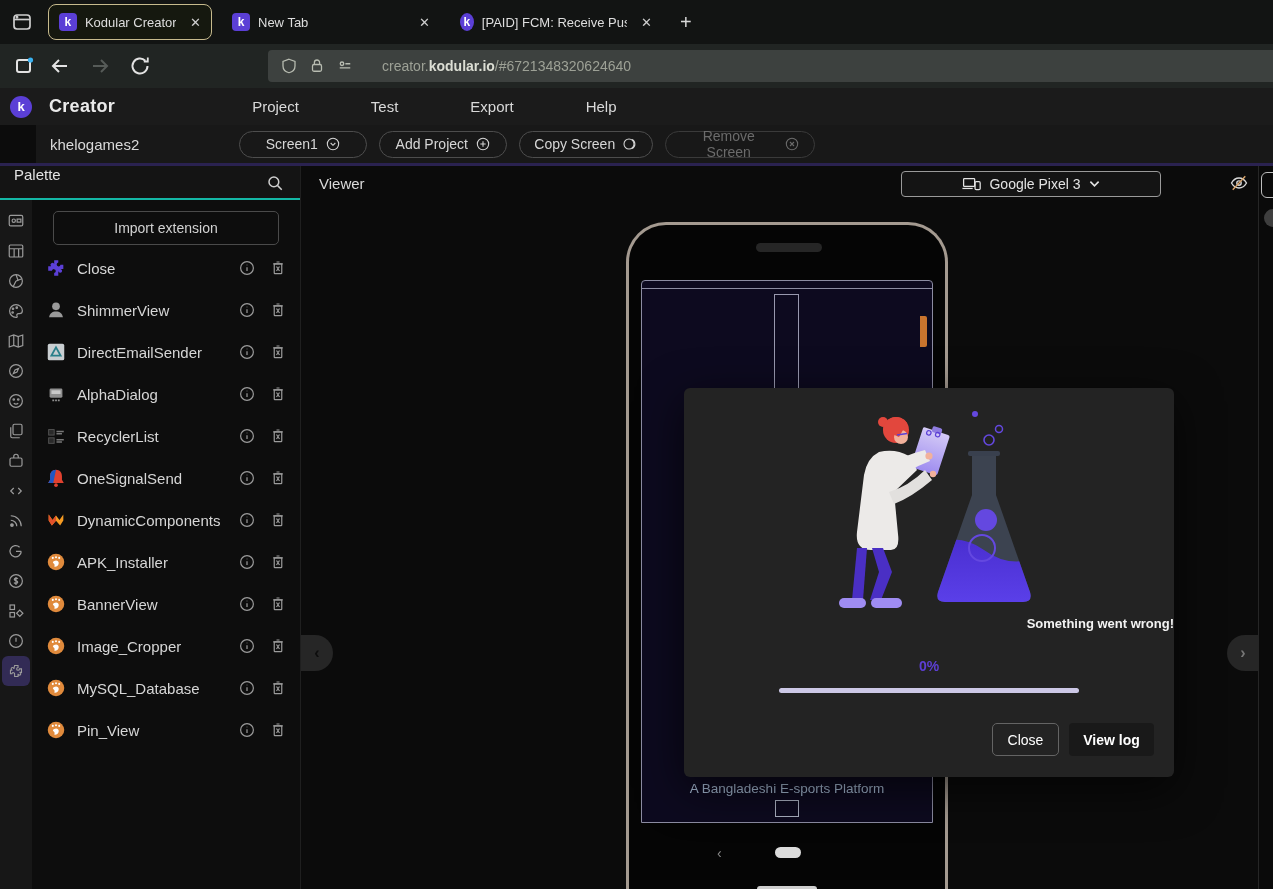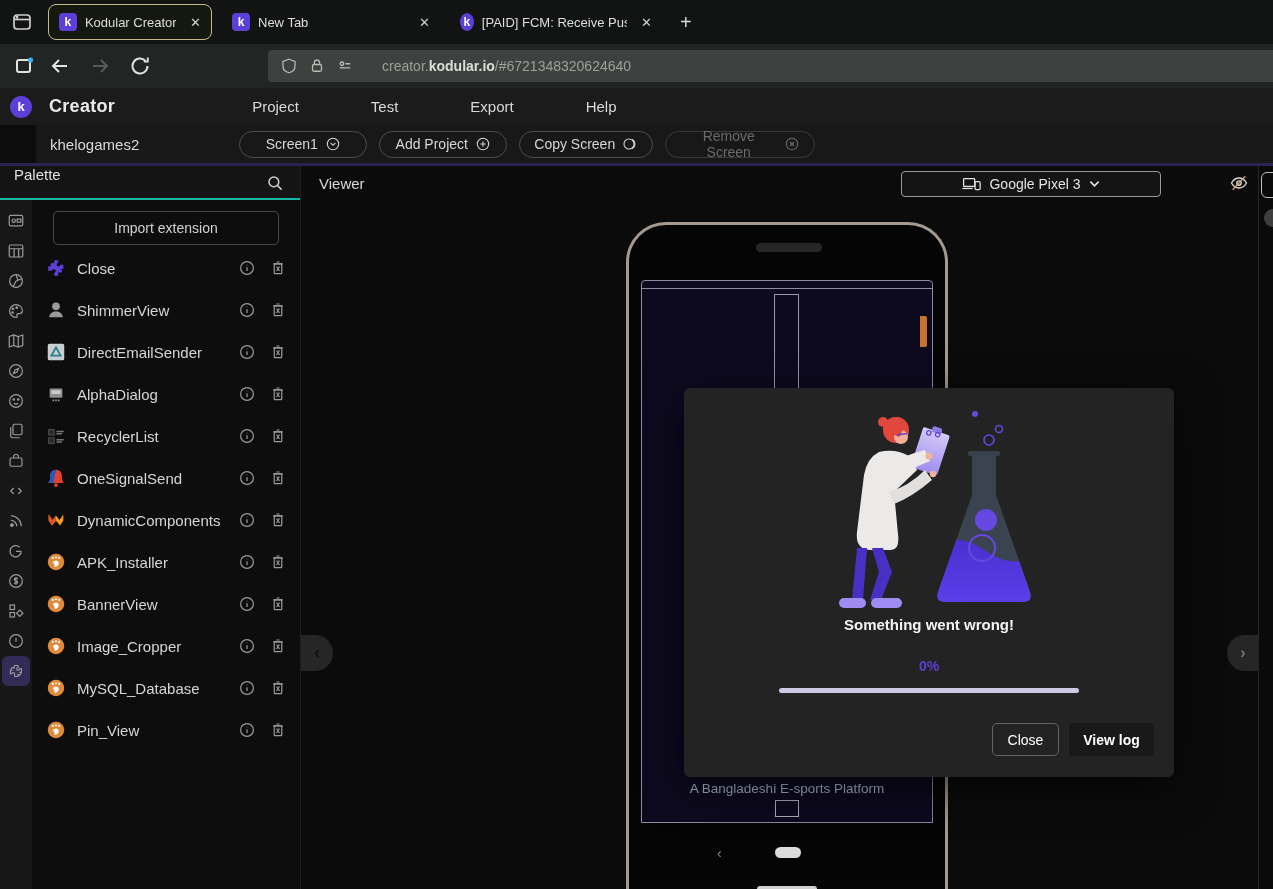--- a/index.html
+++ b/index.html
@@ -78,21 +78,21 @@
   #ptagline { position:absolute; left:0; top:500px; width:100%; text-align:center; color:#a9bdd6; font-size:13.5px; }
   #pcheckbox { position:absolute; left:133px; top:519px; width:24px; height:17px; border:1px solid #aab0c0; }
   #pnav-back { position:absolute; left:88px; top:620px; color:#8a8a8a; font-size:14px; }
   #home-pill { position:absolute; left:146px; top:622px; width:26px; height:11px; background:#dcdcdc; border-radius:6px; }
   #chin { position:absolute; left:128px; top:661px; width:60px; height:6px; background:#cfcfcf; border-radius:3px; }
   #power-btn { left:944px; top:372px; width:7px; height:31px; background:#c9742e; border-radius:0 2px 2px 0; }
 
   
   #modal { left:683px; top:388px; width:490px; height:389px; background:#232323; border-radius:6px; box-shadow:0 12px 45px rgba(0,0,0,.65); }
   #illustration { position:absolute; left:95px; top:12px; }
-  #modal-title { position:absolute; left:0; top:228px; width:100%; text-align:center; color:#f3f3f3; font-size:15px; font-weight:bold; }
+  #modal-title { position:absolute; left:0; top:228px; width:100%; text-align:right; color:#f3f3f3; font-size:13px; font-weight:bold; }
   #modal-pct { position:absolute; left:0; top:270px; width:100%; text-align:center; color:#5d3fd4; font-size:14px; font-weight:bold; }
   #progress-track { position:absolute; left:95px; top:300px; width:300px; height:5px; background:#ccc8e6; border-radius:3px; }
   #btn-close { position:absolute; left:308px; top:335px; width:67px; height:33px; border:1px solid #646464; border-radius:5px; background:transparent; color:#fff; font-size:14px; font-family:inherit; }
   #btn-viewlog { position:absolute; left:385px; top:335px; width:85px; height:33px; border:none; border-radius:4px; background:#191919; color:#fff; font-size:14px; font-weight:bold; font-family:inherit; }
 </style>
 </head>
 <body>
 
 <div id="stage">
 

